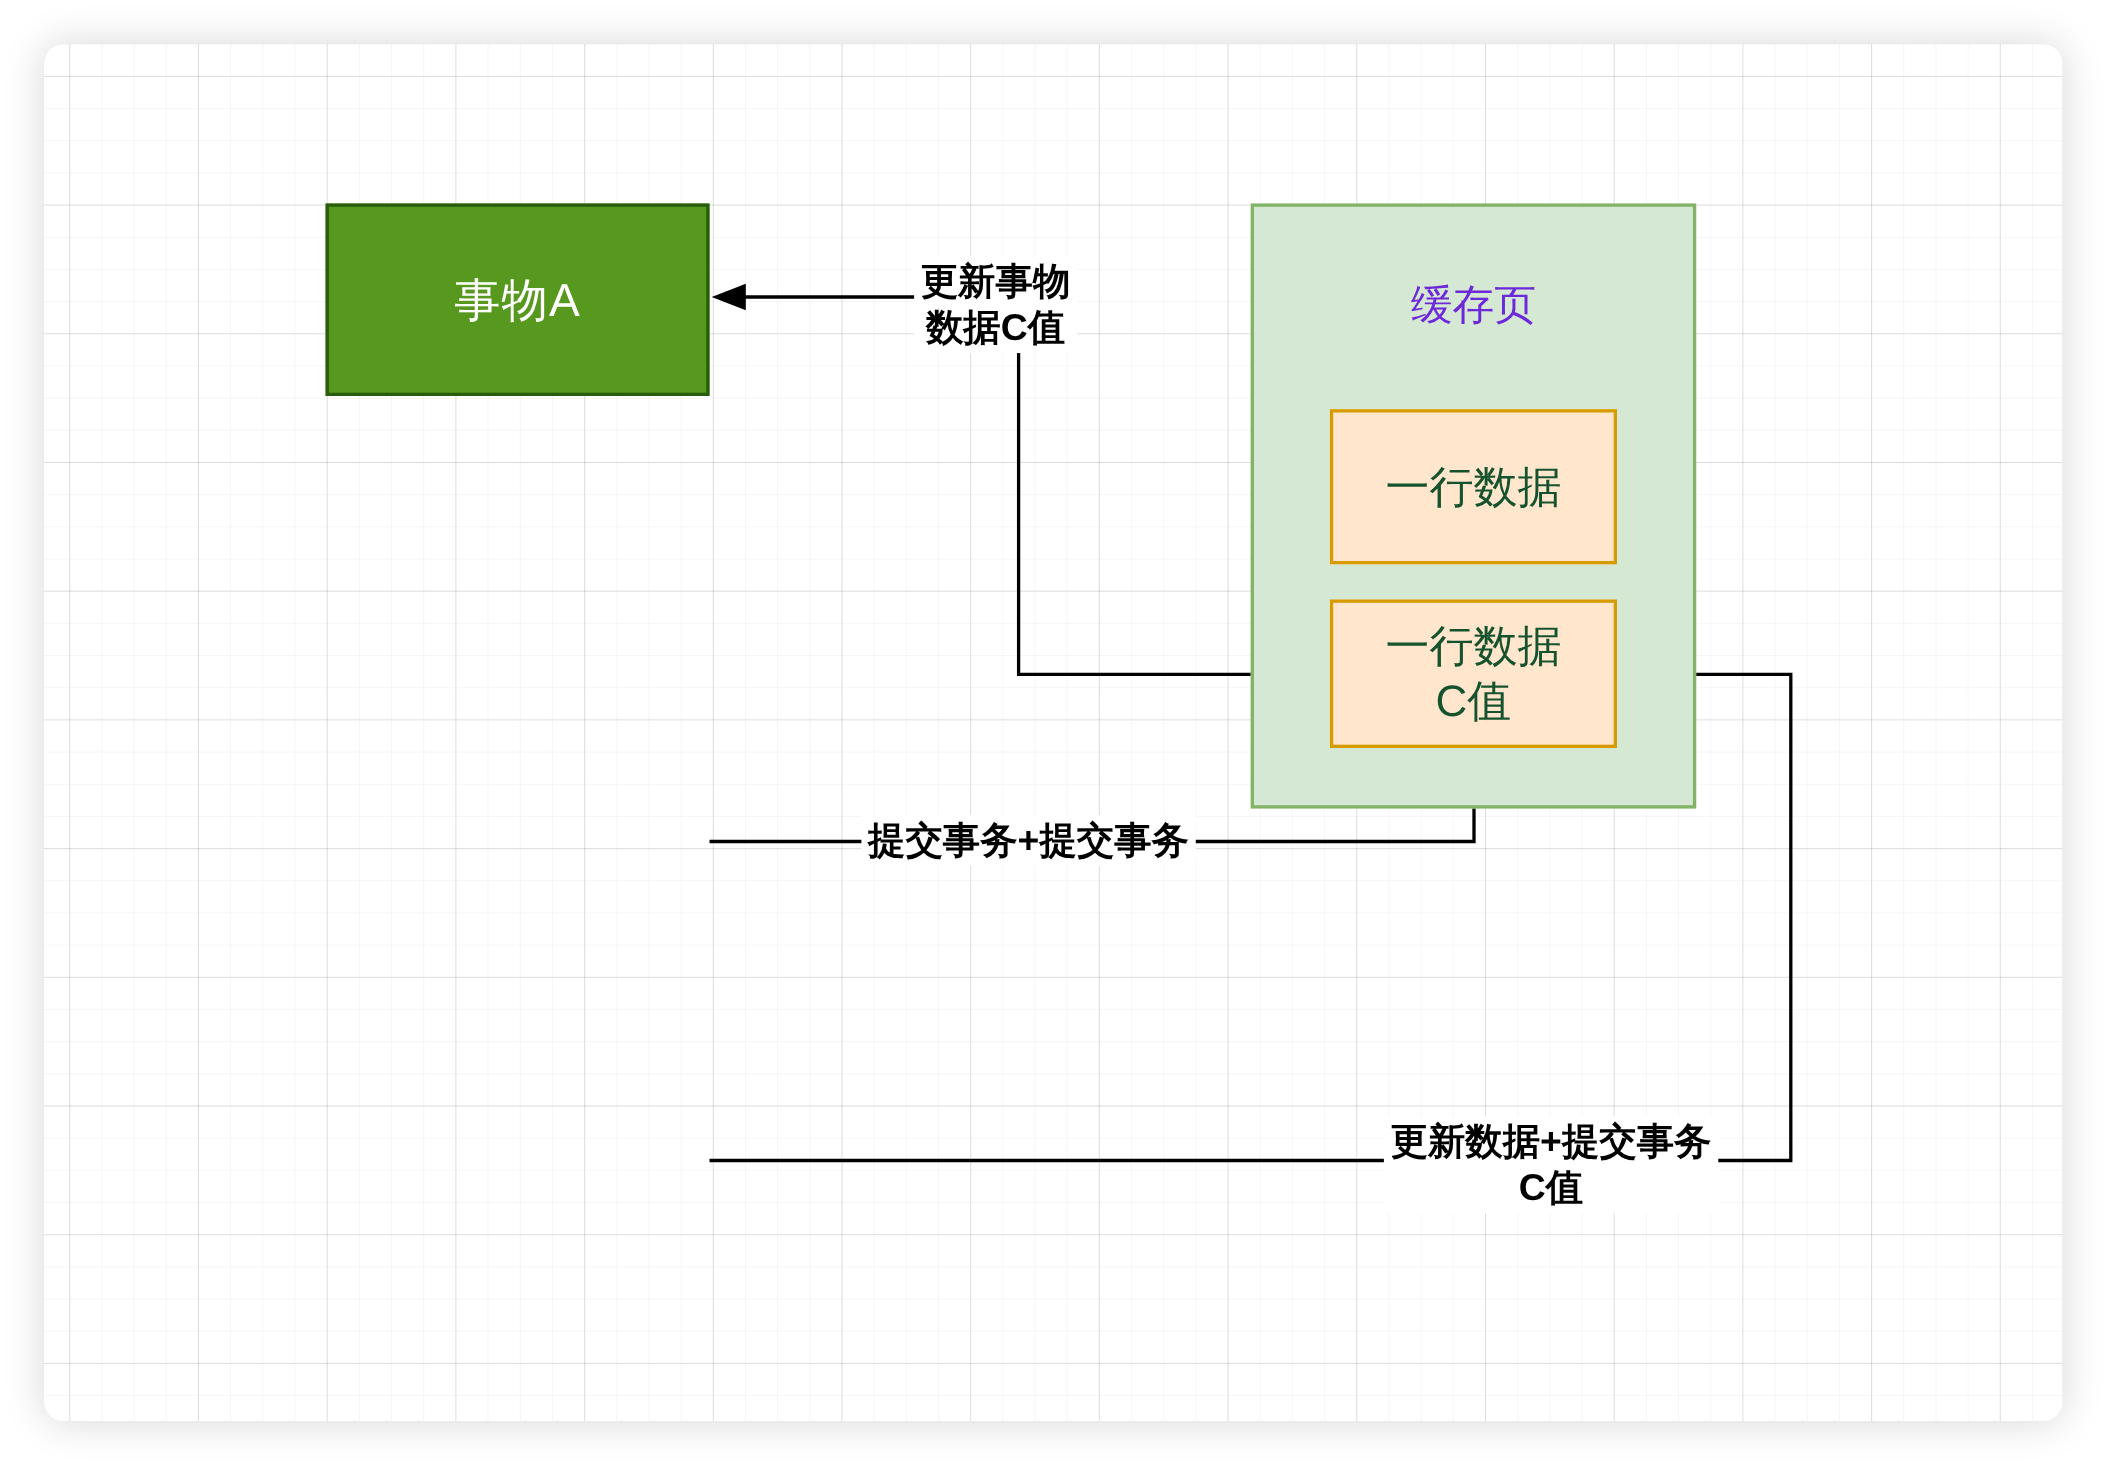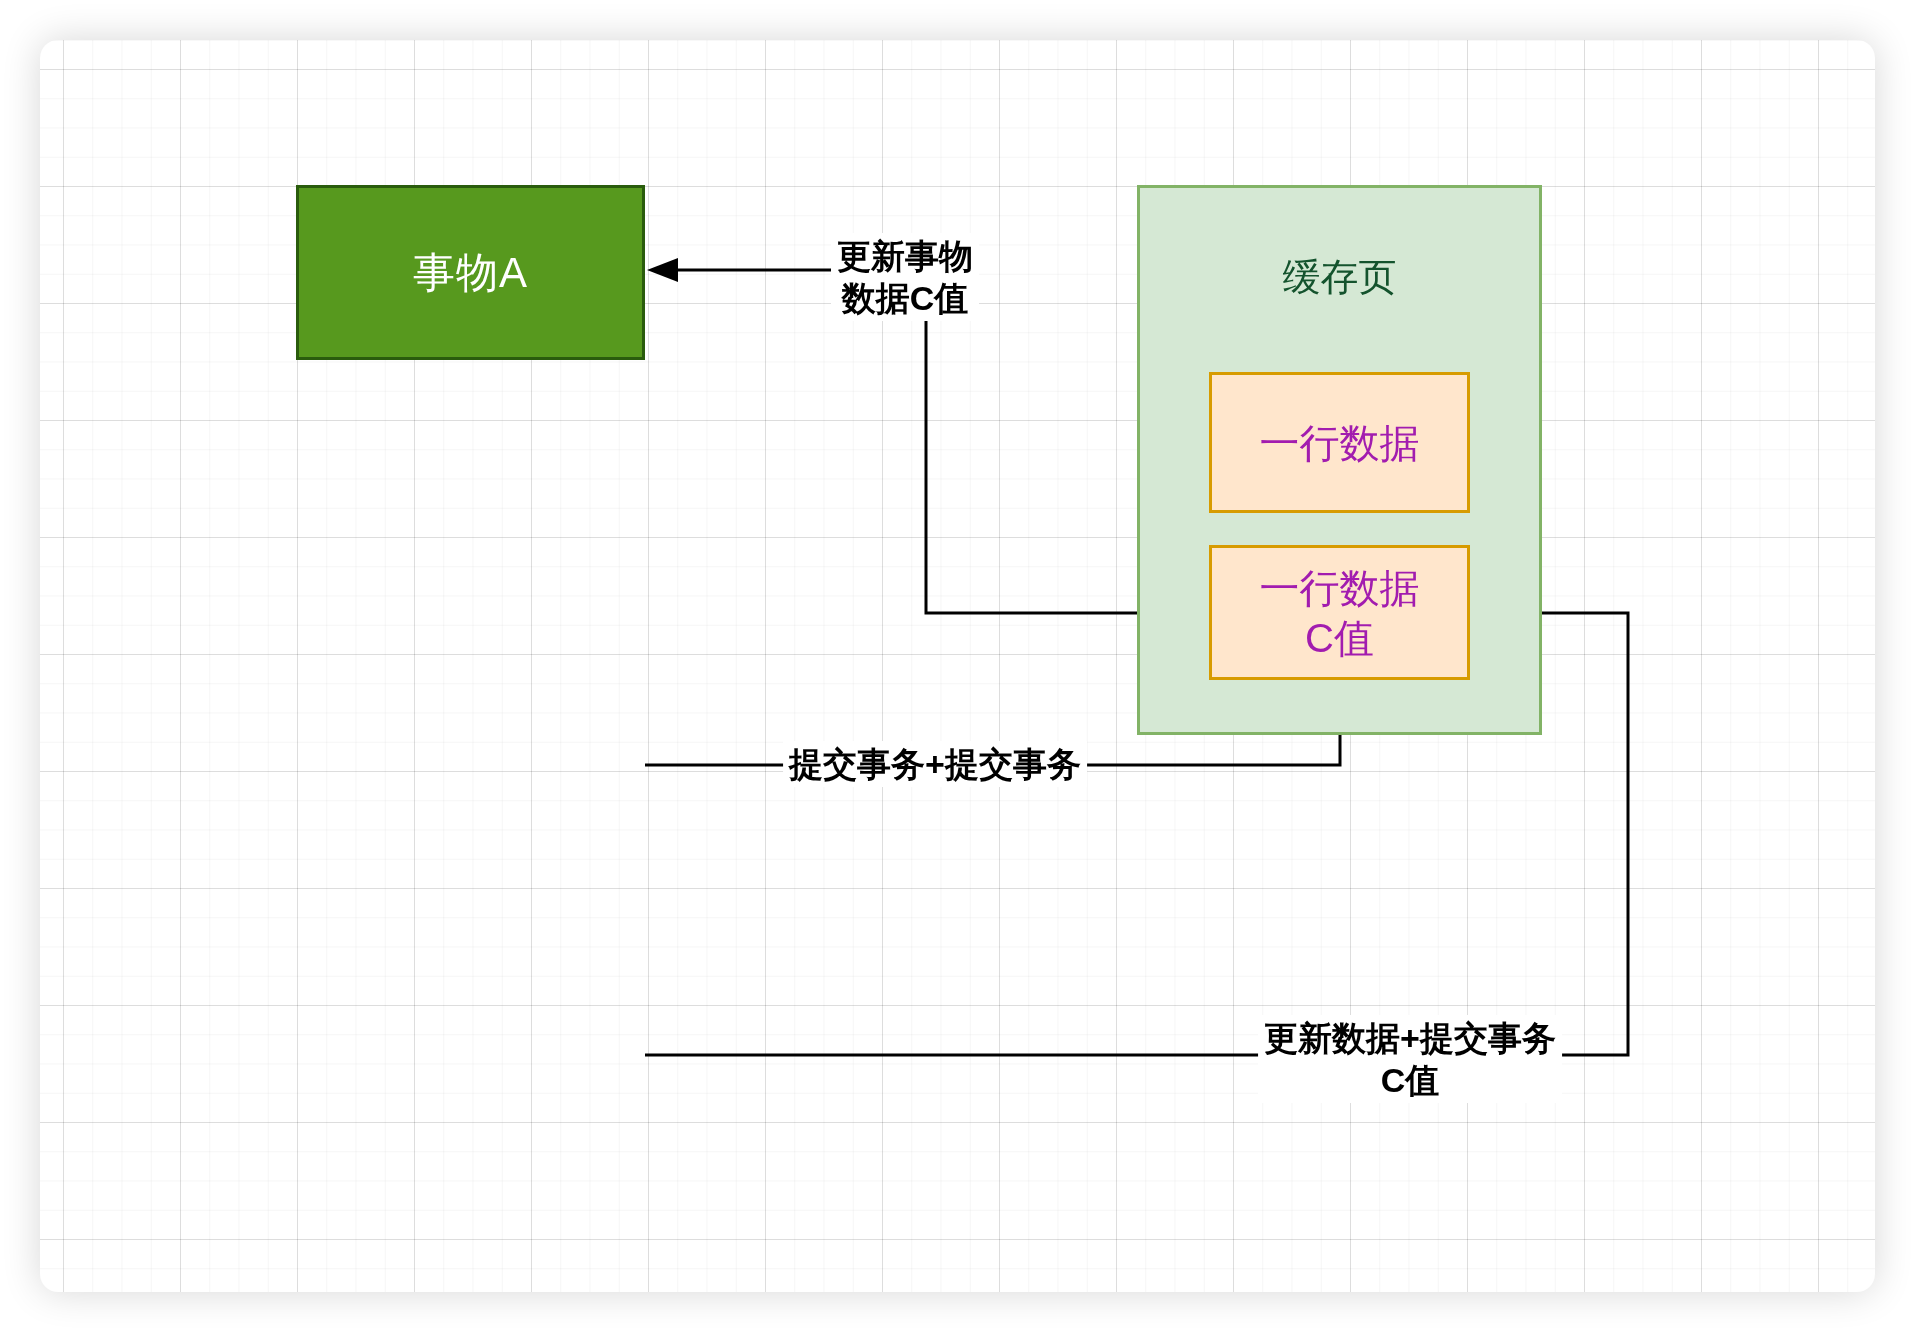--- a/index.html
+++ b/index.html
@@ -67,32 +67,32 @@
     width: 405px; height: 550px;
     background: var(--container-fill, #d5e8d4);
     border: 3px solid var(--container-stroke, #82b366);
     box-sizing: border-box;
   }
   .cache-title {
     margin-top: 64px;
     text-align: center;
     font-size: 38px;
     font-weight: 500;
-    color: #14532d;
+    color: #6d28d9;
   }
   .cache-row {
     position: absolute;
     background: var(--row-fill, #ffe6cc);
     border: 3px solid var(--row-stroke, #d79b00);
     box-sizing: border-box;
     display: flex;
     flex-direction: column;
     align-items: center;
     justify-content: center;
-    color: #a21caf;
+    color: #14532d;
     font-size: 40px;
     font-weight: 500;
     line-height: 50px;
     text-align: center;
   }
   .cache-row-1 { left: 1209px; top: 372px; width: 261px; height: 141px; }
   .cache-row-2 { left: 1209px; top: 545px; width: 261px; height: 135px; }
   .edge-label {
     position: absolute;
     transform: translate(-50%, -50%);

